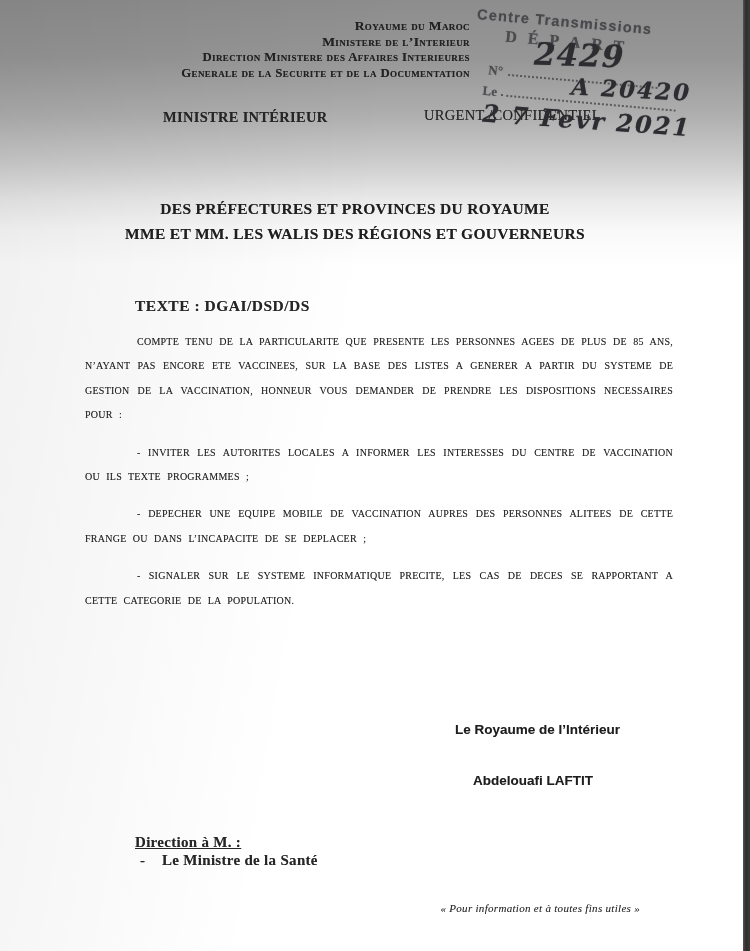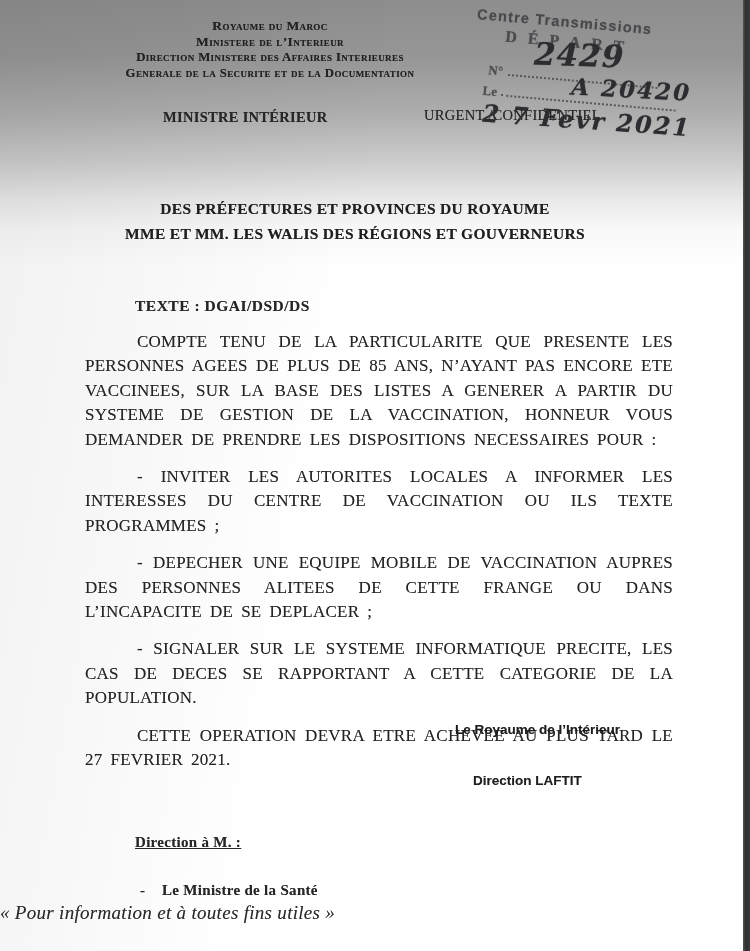--- a/index.html
+++ b/index.html
@@ -12,21 +12,21 @@
       linear-gradient(180deg, #8d8d8d 0%, #969696 6%, #aeaeae 12%, #cccccc 17%,
                       #e9e9e9 21%, #f8f8f8 24%, #ffffff 28%, #ffffff 100%);
   }
   .edge-strip {
     position:absolute; top:0; right:0; width:7px; height:951px;
     background:linear-gradient(90deg, #555555 0%, #2e2e2e 40%, #3a3a3a 100%);
   }
 
   
   .letterhead {
-    position:absolute; top:18px; left:70px; width:400px; text-align:center;
+    position:absolute; top:18px; left:70px; width:400px; text-align:right;
     font-weight:bold; font-variant:small-caps; letter-spacing:.4px;
     color:#222; text-shadow:0 0 .6px rgba(0,0,0,.45);
   }
   .letterhead .lh1 { font-size:13.5px; line-height:16px; }
   .letterhead .lh2 { font-size:13.5px; line-height:16px; }
   .letterhead .lh3 { font-size:12.8px; line-height:15.5px; }
   .letterhead .lh4 { font-size:12.8px; line-height:15.5px; }
 
   .ministre-label {
     position:absolute; left:163px; top:109px; font-weight:bold; font-size:14.5px;
@@ -64,47 +64,47 @@
     color:#1f1f1f; text-shadow:0 0 .6px rgba(0,0,0,.45);
   }
 
   
   .reference {
     position:absolute; left:135px; top:297px; font-weight:bold; font-size:15.5px;
     letter-spacing:.5px; text-shadow:0 0 .6px rgba(0,0,0,.4);
   }
   .body-text {
     position:absolute; left:85px; top:330px; width:588px;
-    font-size:17px; line-height:24.4px; text-align:justify;
+    font-size:10px; line-height:24.4px; text-align:justify;
     letter-spacing:.25px; word-spacing:3.5px; color:#242424;
     text-shadow:0 0 .5px rgba(0,0,0,.35);
   }
   .body-text p { margin:0 0 13px 0; text-indent:52px; }
 
   
   .signature {
     position:absolute; left:455px; top:722px;
     font-family:"Liberation Sans", sans-serif; font-weight:bold; font-size:13.5px;
     color:#1e1e1e; text-shadow:0 0 .5px rgba(0,0,0,.35);
   }
   .sig-name { margin:36px 0 0 18px; }
 
   
   .ampliation {
     position:absolute; left:135px; top:834px; font-weight:bold; font-size:15px;
     text-decoration:underline; letter-spacing:.3px; text-shadow:0 0 .5px rgba(0,0,0,.35);
   }
   .cc-line {
-    position:absolute; left:140px; top:882px; font-weight:bold; font-size:15px;
+    position:absolute; left:140px; top:852px; font-weight:bold; font-size:15px;
     letter-spacing:.3px; text-shadow:0 0 .5px rgba(0,0,0,.35);
   }
   .cc-dash { display:inline-block; width:22px; }
   .closing-note {
-    position:absolute; left:0; top:902px; width:640px; text-align:left;
-    font-style:italic; font-size:19px; letter-spacing:.3px; color:#2a2a2a;
+    position:absolute; left:0; top:902px; width:640px; text-align:right;
+    font-style:italic; font-size:11px; letter-spacing:.3px; color:#2a2a2a;
     text-shadow:0 0 .5px rgba(0,0,0,.3);
   }
 </style>
 </head>
 <body>
 
 <div class="page">
 
   <div class="edge-strip"></div>
 
@@ -137,26 +137,25 @@
     <div>MME ET MM. LES WALIS DES RÉGIONS ET GOUVERNEURS</div>
   </div>
 
   <div class="reference">TEXTE : DGAI/DSD/DS</div>
 
   <div class="body-text">
     <p>COMPTE TENU DE LA PARTICULARITE QUE PRESENTE LES PERSONNES AGEES DE PLUS DE 85 ANS, N’AYANT PAS ENCORE ETE VACCINEES, SUR LA BASE DES LISTES A GENERER A PARTIR DU SYSTEME DE GESTION DE LA VACCINATION, HONNEUR VOUS DEMANDER DE PRENDRE LES DISPOSITIONS NECESSAIRES POUR :</p>
     <p>- INVITER LES AUTORITES LOCALES A INFORMER LES INTERESSES DU CENTRE DE VACCINATION OU ILS TEXTE PROGRAMMES ;</p>
     <p>- DEPECHER UNE EQUIPE MOBILE DE VACCINATION AUPRES DES PERSONNES ALITEES DE CETTE FRANGE OU DANS L’INCAPACITE DE SE DEPLACER ;</p>
     <p>- SIGNALER SUR LE SYSTEME INFORMATIQUE PRECITE, LES CAS DE DECES SE RAPPORTANT A CETTE CATEGORIE DE LA POPULATION.</p>
-    <p>CETTE OPERATION DEVRA ETRE ACHEVEE AU PLUS TARD LE 27 FEVRIER 2021.</p>
   </div>
 
   <div class="signature">
     <div class="sig-title">Le Royaume de l’Intérieur</div>
-    <div class="sig-name">Direction LAFTIT</div>
+    <div class="sig-name">Abdelouafi LAFTIT</div>
   </div>
 
   <div class="ampliation">Direction à M. :</div>
   <div class="cc-line">
     <span class="cc-dash">-</span><span>Le Ministre de la Santé</span>
   </div>
   <div class="closing-note">« Pour information et à toutes fins utiles »</div>
 
 </div>
 

